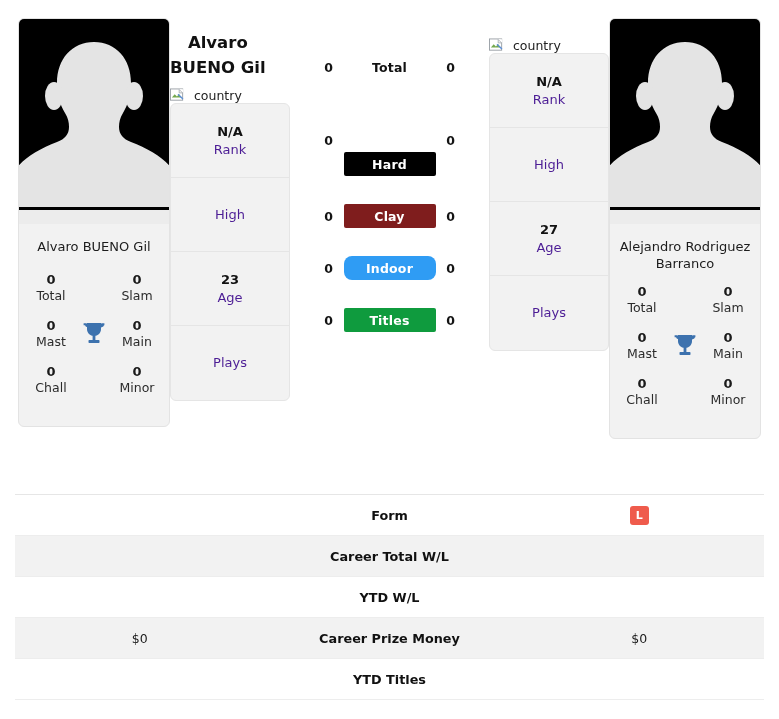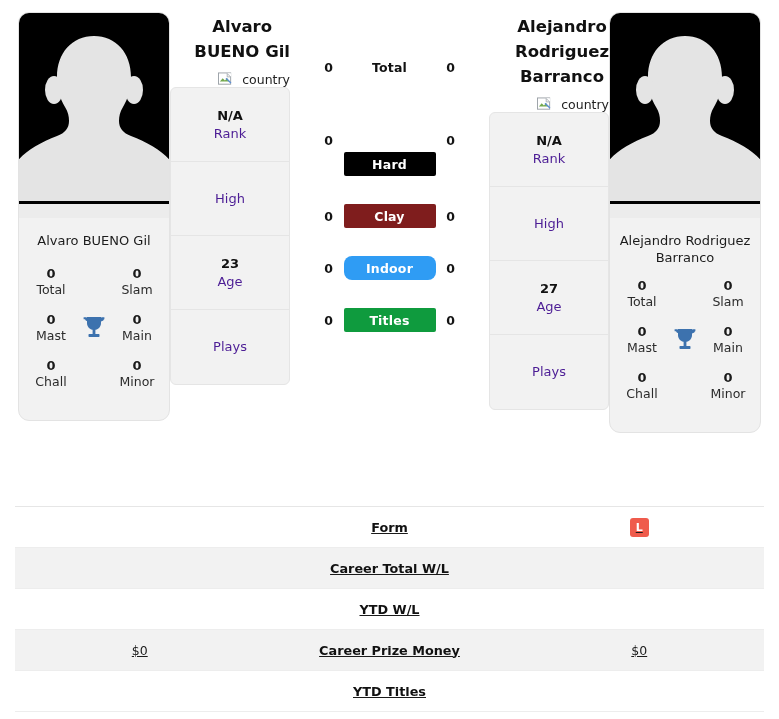--- a/index.html
+++ b/index.html
@@ -19,24 +19,24 @@
     position: relative;
     width: 779px;
     height: 500px;
     display: flex;
     align-items: flex-start;
   }
 
   
   .photo-card {
     width: 152px;
-    margin-top: 12px;
+    margin-top: 18px;
     background: #f2f2f2;
     border: 1px solid #e3e3e3;
-    border-radius: 11px;
+    border-radius: 6px;
     overflow: hidden;
     flex: 0 0 152px;
   }
   .photo-card.left  { margin-left: 18px; }
   .photo-card.right { margin-right: 18px; }
 
   .photo-frame {
     width: 100%;
     height: 205px;
     background: #000000;
@@ -91,24 +91,24 @@
     display: flex;
     align-items: center;
     justify-content: center;
   }
   .trophy-spacer { width: 26px; height: 1px; }
 
   
   .name-col {
     flex: 0 0 120px;
     width: 120px;
-    padding-top: 14px;
+    padding-top: 30px;
     display: flex;
     flex-direction: column;
-    align-items: flex-end;
+    align-items: flex-start;
   }
   .player-name {
     font-size: 16.5px;
     font-weight: bold;
     line-height: 25px;
     text-align: center;
     color: #111111;
   }
   .country-img {
     margin-top: 8px;
@@ -184,24 +184,23 @@
   .surf-bar.plain {
     background: transparent;
     color: #111111;
     height: 18px;
   }
 
   
   .table {
     position: absolute;
     left: 15px;
-    top: 506px;
+    top: 494px;
     width: 749px;
     border-top: 1px solid #e6e6e6;
-    text-decoration: underline;
   }
   .trow {
     display: flex;
     align-items: center;
     height: 41px;
     border-bottom: 1px solid #ededed;
   }
   .trow.striped { background: #f2f2f2; }
   .tcell-side {
     flex: 1 1 0;
@@ -350,25 +349,20 @@
         <span class="surf-num">0</span>
       </div>
       <div class="surf-row">
         <span class="surf-num">0</span>
         <span class="surf-bar" style="background: rgb(15, 155, 62); color: rgb(255, 255, 255);">Titles</span>
         <span class="surf-num">0</span>
       </div>
     </div>
 
     <div class="name-col">
-      <div class="player-name">
-        <span>Alejandro</span><br>
-        <span>Rodriguez</span><br>
-        <span>Barranco</span>
-      </div>
       <div class="country-img">
         <svg class="broken-img" viewBox="0 0 16 16">
           <rect x="0.5" y="1" width="13" height="12" fill="#ffffff" stroke="#9aa0a6" stroke-width="1"></rect>
           <path d="M2 10l3-3.4L7.4 9l2.2-2.6L12 10z" fill="#74a94e"></path>
           <path d="M9.5 1.2h4.4v4.4z" fill="#ffffff"></path>
           <path d="M9.8 1.6v3.6h3.6z" fill="#ffffff" stroke="#9aa0a6" stroke-width="0.8"></path>
           <path d="M8.6 6.6l5.2 5.2" stroke="#5b8ed6" stroke-width="1.4" fill="none"></path>
         </svg>
         <span>country</span>
       </div>

